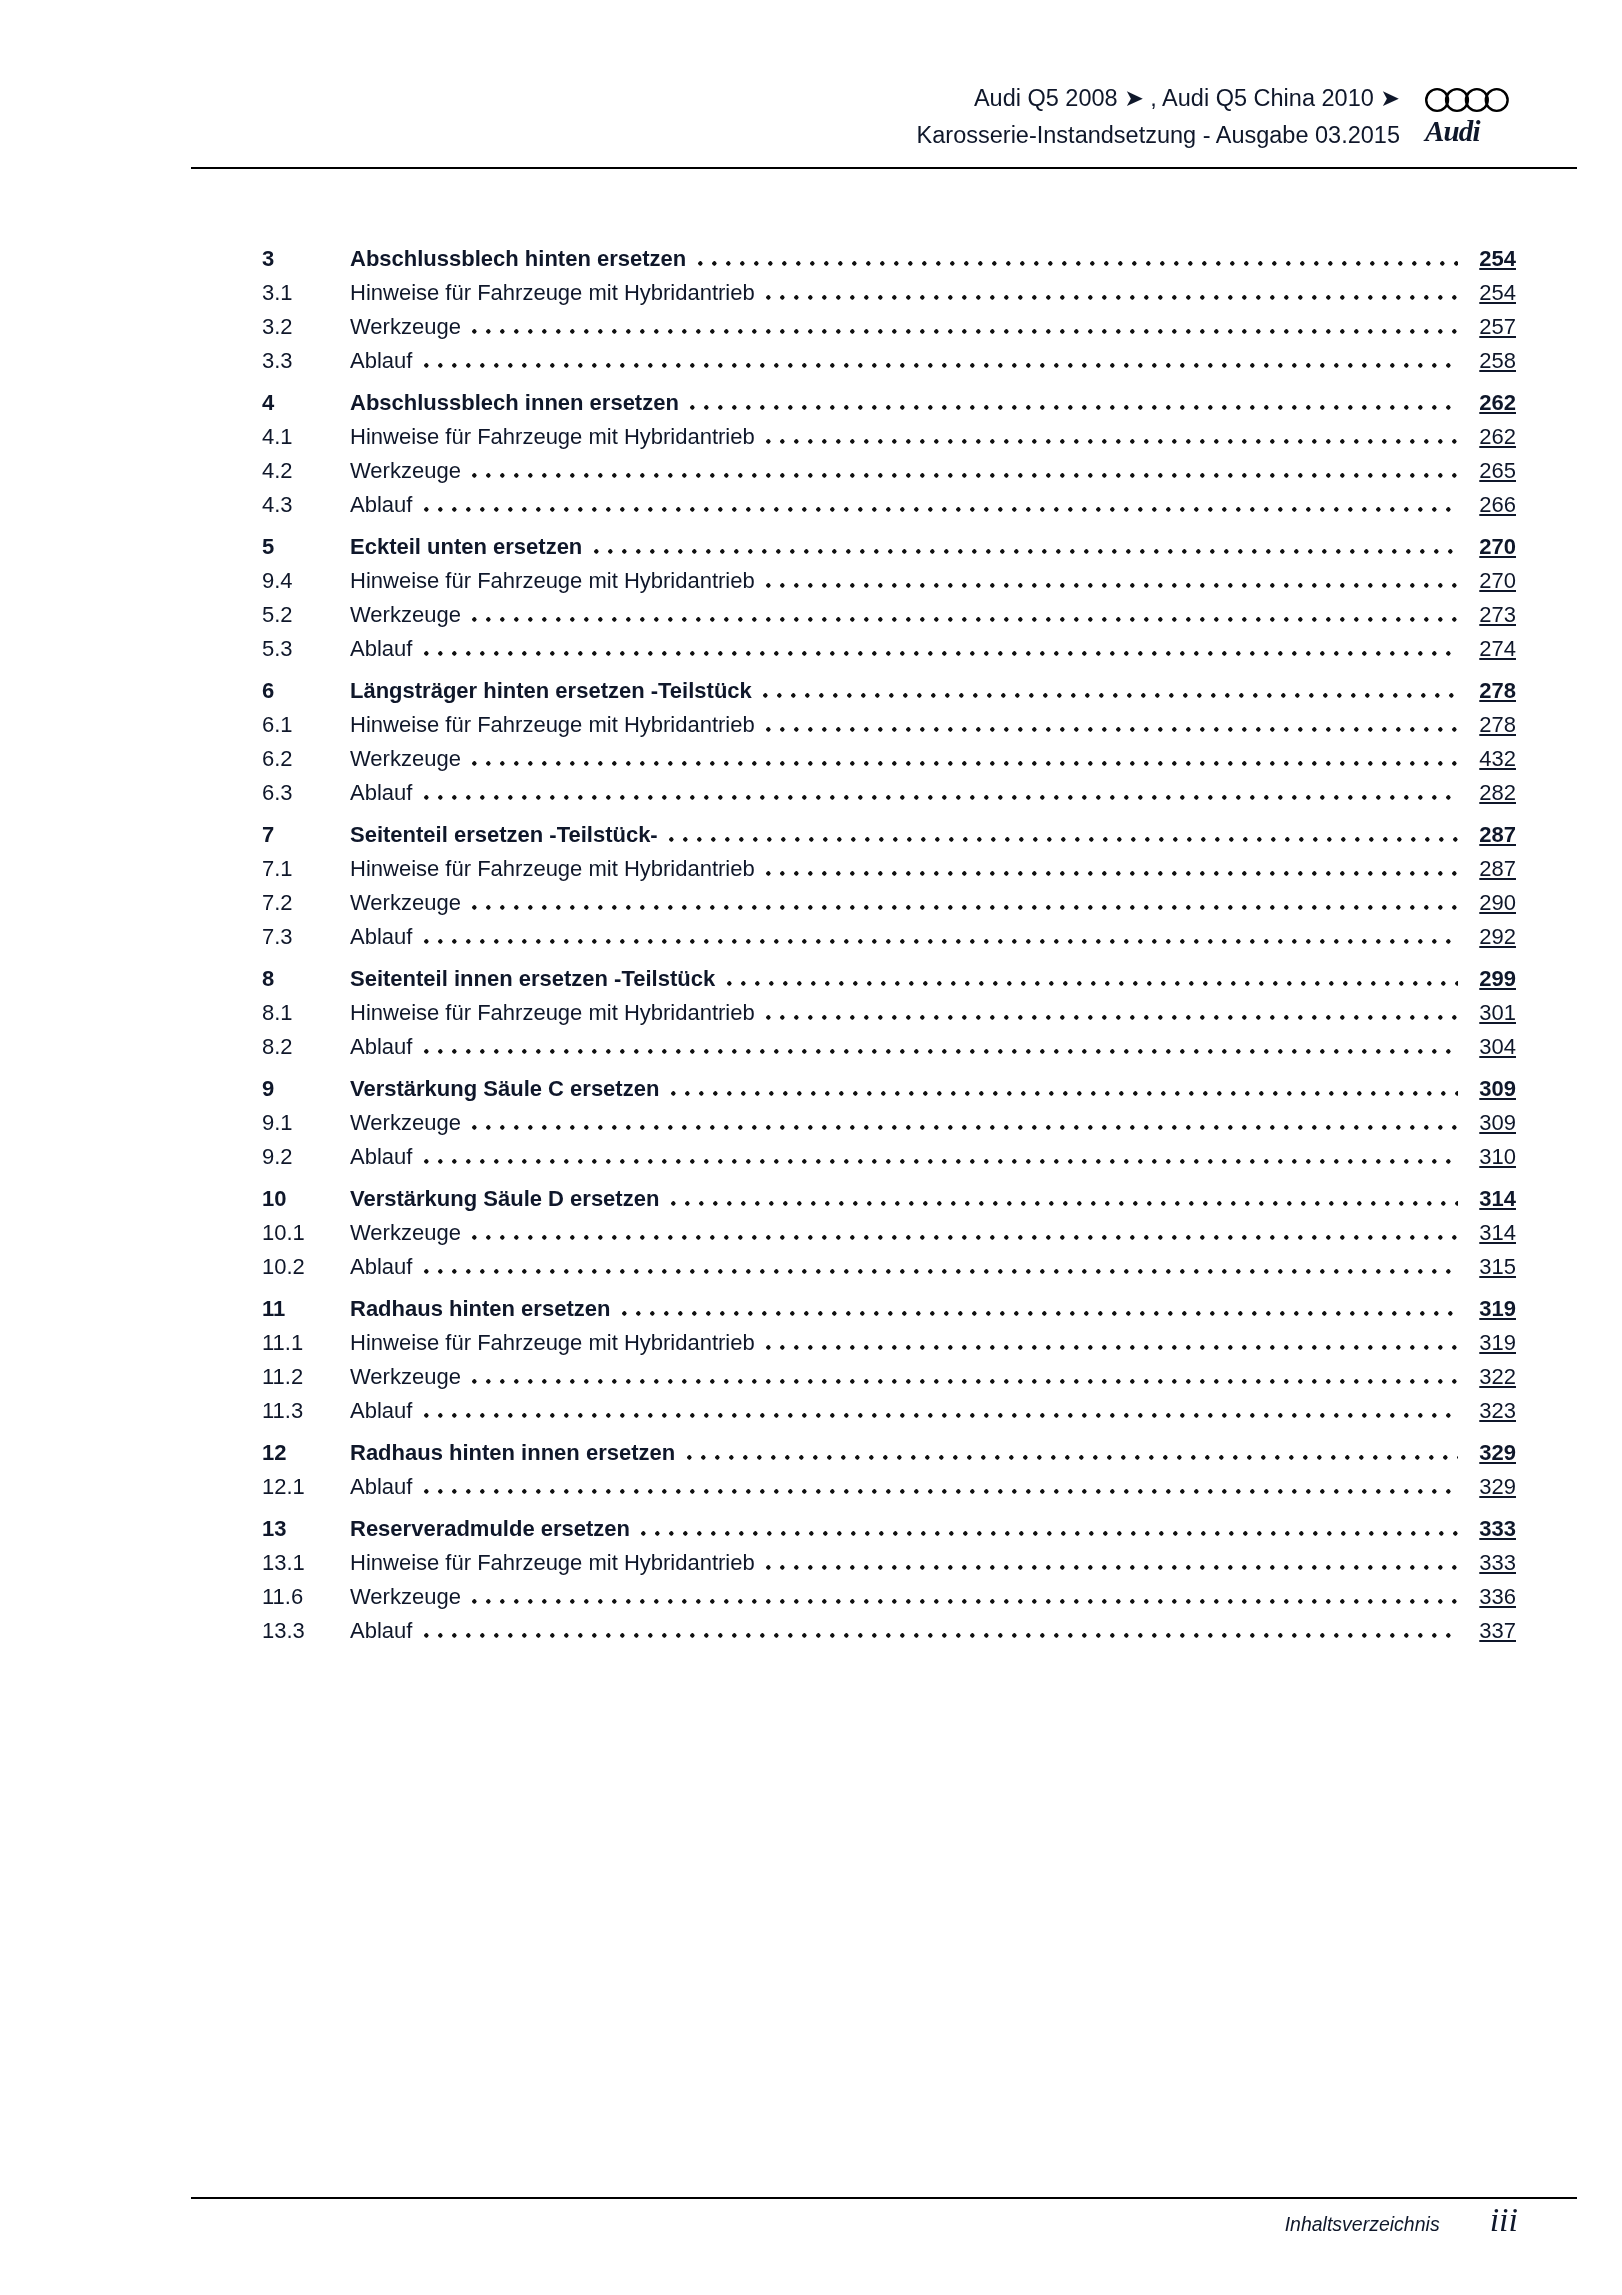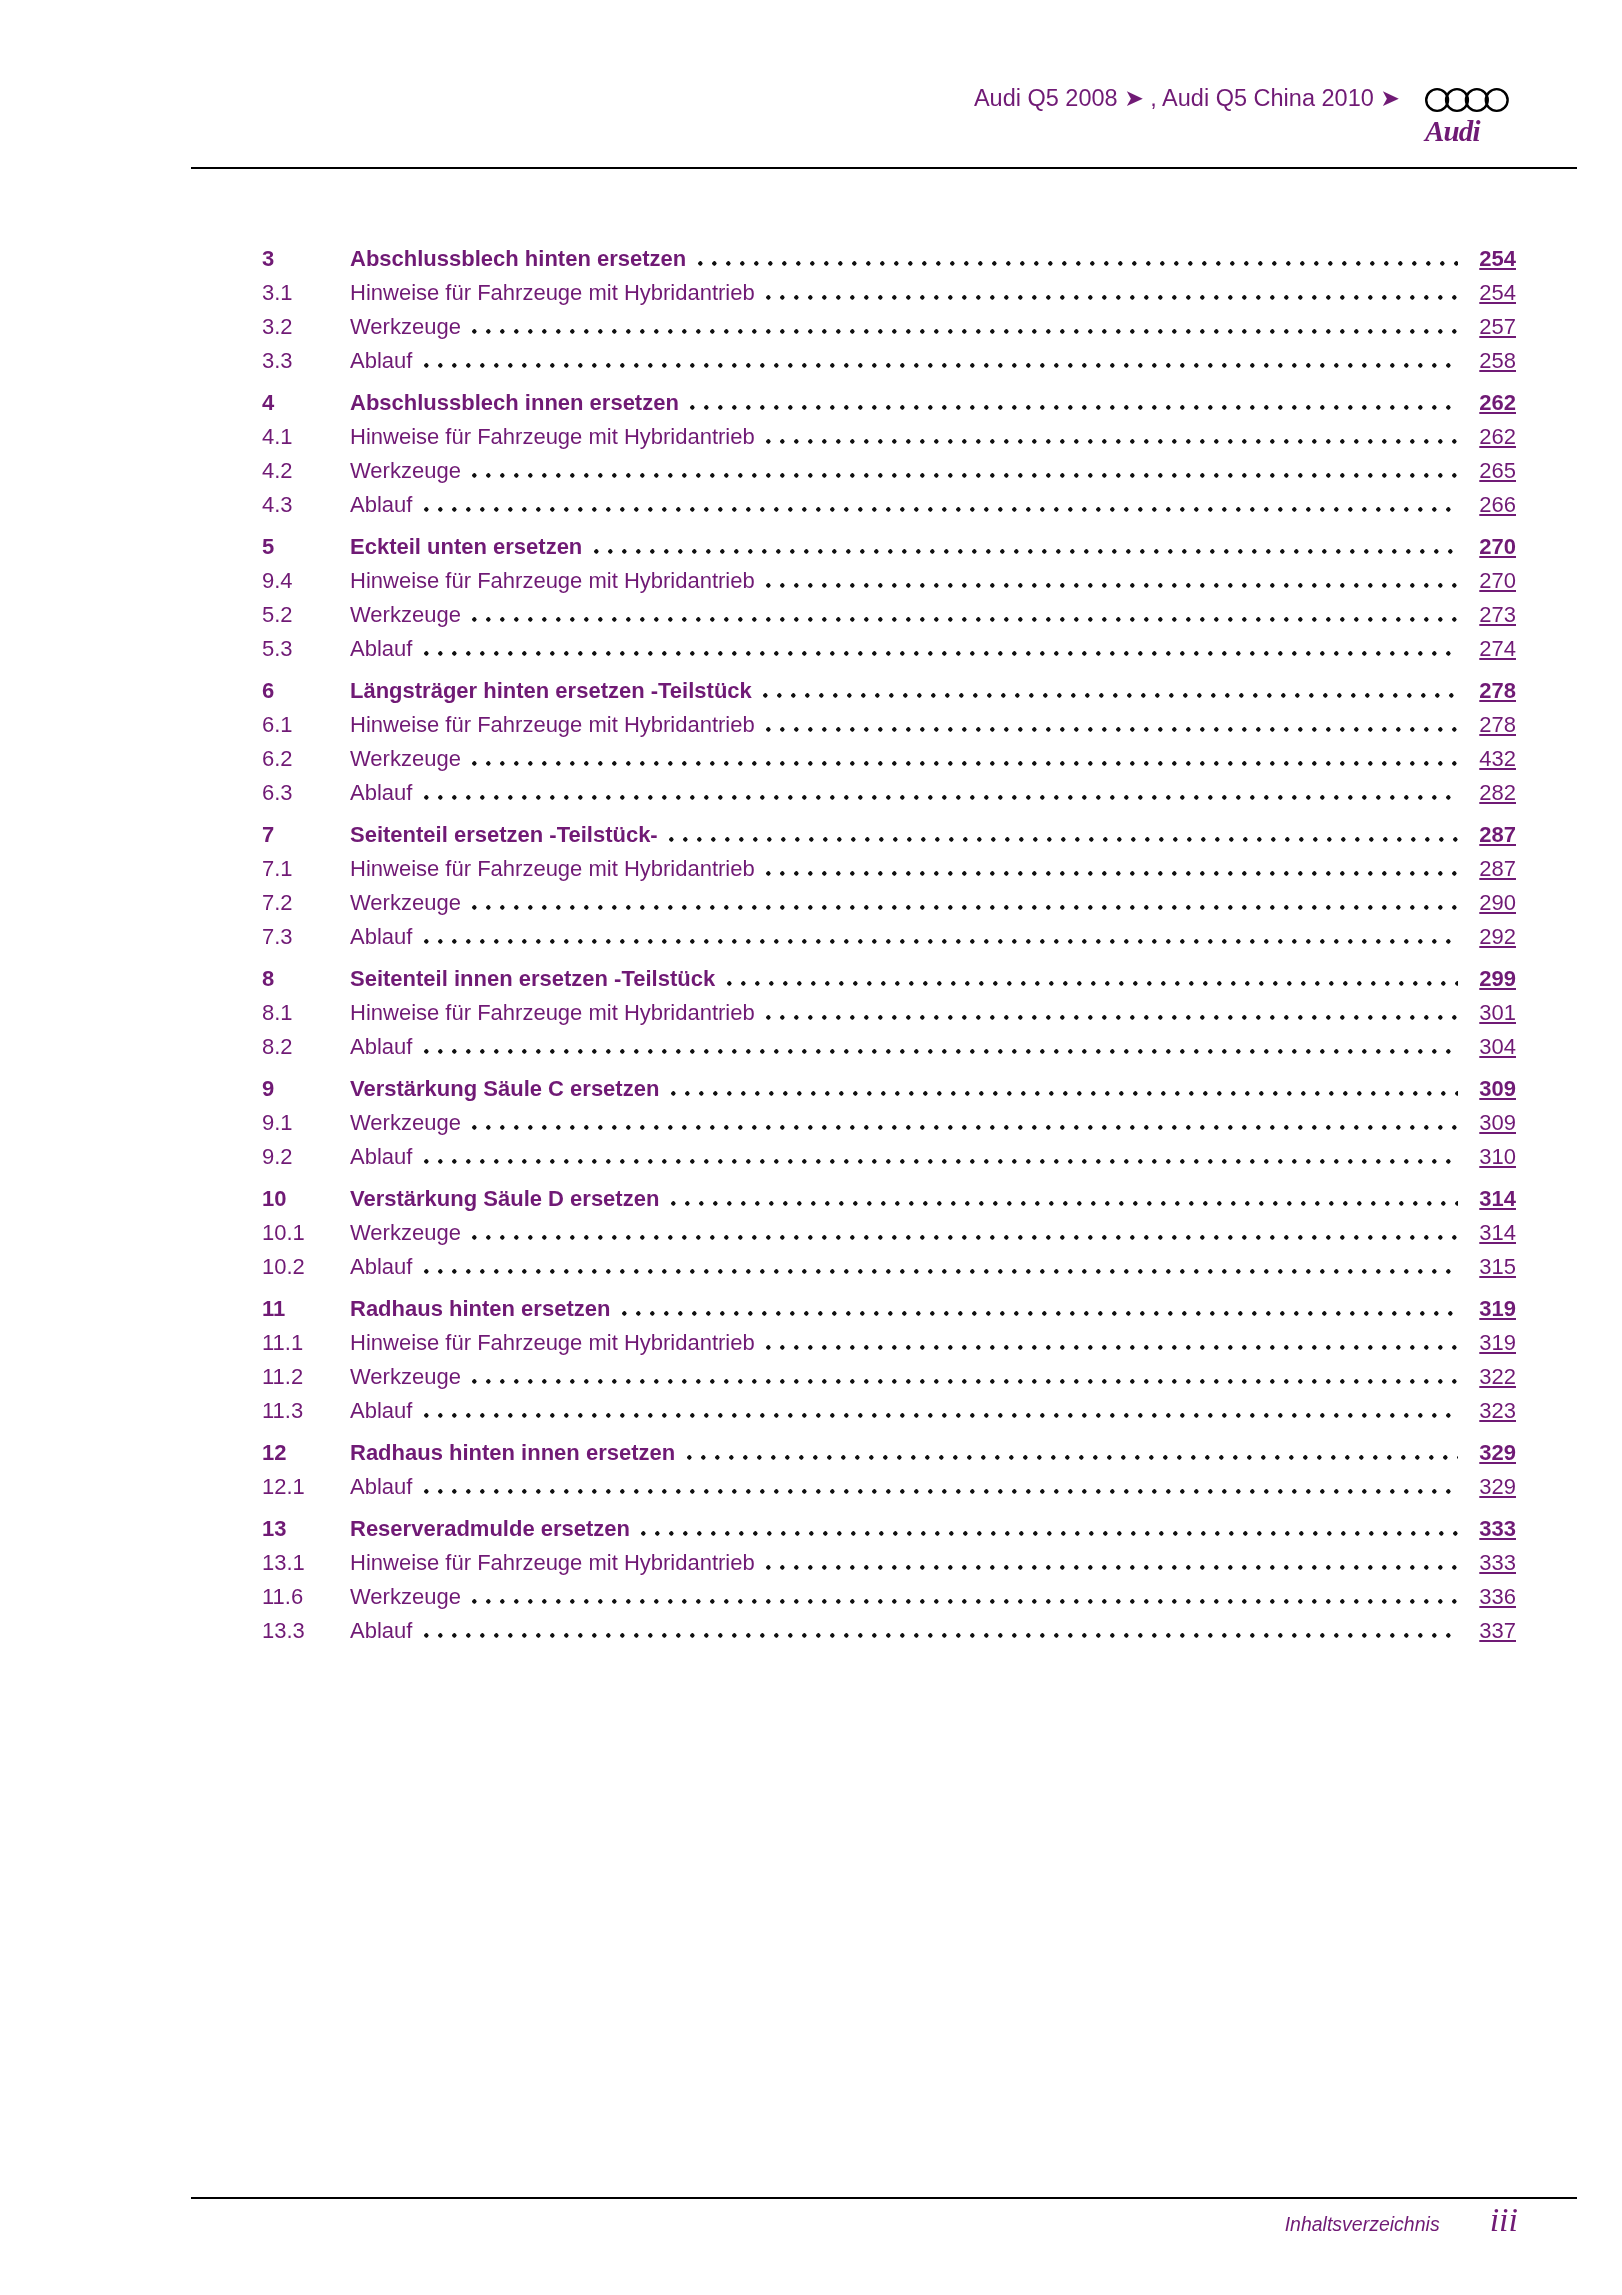--- a/index.html
+++ b/index.html
@@ -2,21 +2,21 @@
 <html style="font-size:13px"><head>
 <meta charset="utf-8">
 <style>
   * { margin: 0; padding: 0; box-sizing: border-box; }
   html, body { background: #ffffff; }
   .page {
     position: relative;
     width: 1622px;
     height: 2295px;
     background: #ffffff;
-    color: #701a75;
+    color: #0f172a;
     font-family: "Liberation Sans", sans-serif;
     overflow: hidden;
   }
 
   
   .header-text {
     position: absolute;
     top: 80px;
     right: 222px;
     text-align: right;
@@ -105,20 +105,21 @@
     margin-left: 32px;
   }
 </style>
 </head>
 <body>
 
 <div class="page">
 
   <div class="header-text">
     <div>Audi Q5 2008 ➤ , Audi Q5 China 2010 ➤</div>
+    <div>Karosserie-Instandsetzung - Ausgabe 03.2015</div>
   </div>
 
   <div class="logo">
     <svg class="rings" viewBox="0 0 104 34" aria-hidden="true">
       <circle cx="15" cy="17" r="13.5"></circle>
       <circle cx="39.6" cy="17" r="13.5"></circle>
       <circle cx="64.2" cy="17" r="13.5"></circle>
       <circle cx="88.8" cy="17" r="13.5"></circle>
     </svg>
     <div class="wordmark">Audi</div>

